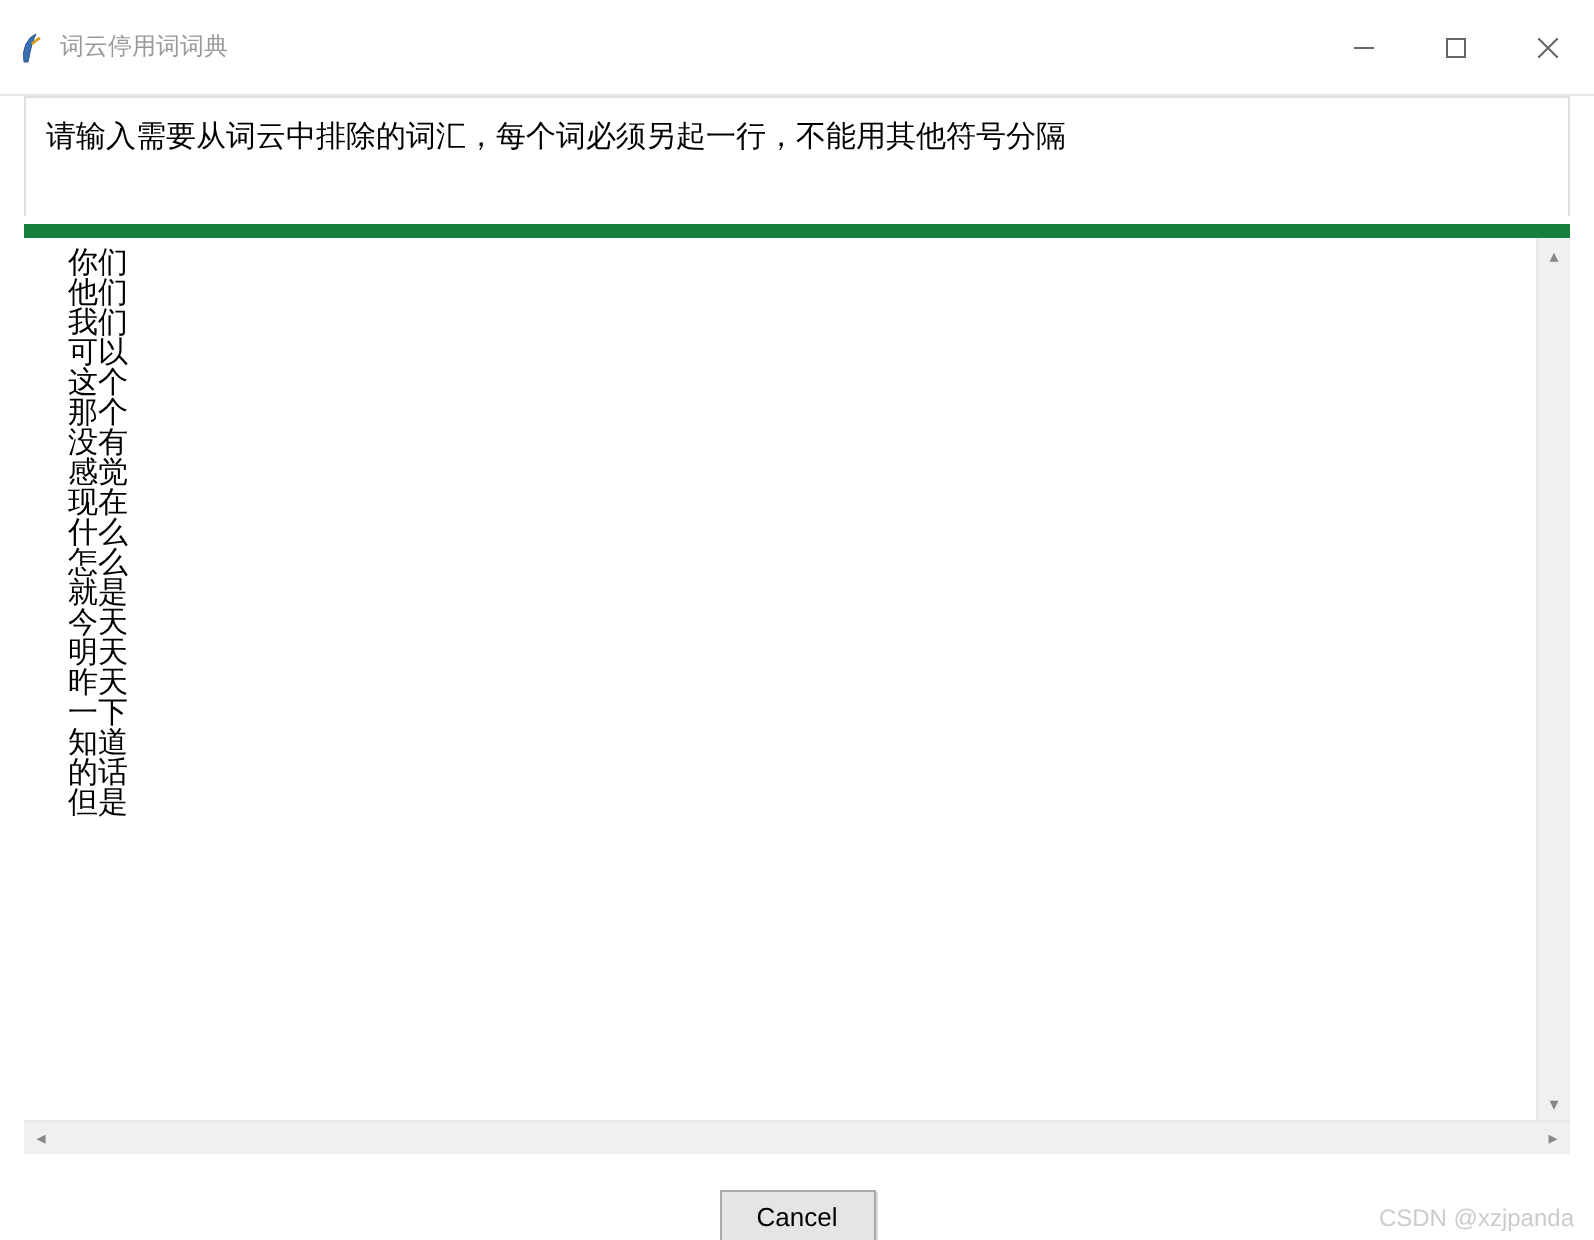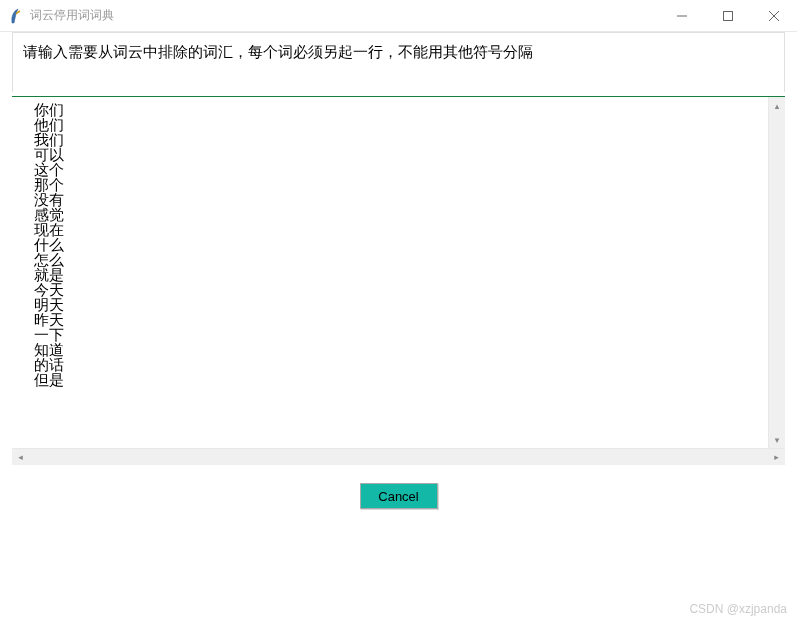--- a/index.html
+++ b/index.html
@@ -9,21 +9,21 @@
     }
     body {
       font-family: "Microsoft YaHei", "SimSun", sans-serif;
       background: #fff;
       width: 797px;
       height: 620px;
       overflow: hidden;
       position: relative;
     }
     .titlebar {
-      height: 32px;
+      height: 48px;
       background: #fff;
       display: flex;
       align-items: center;
       padding-left: 8px;
       border-bottom: 1px solid #e8e8e8;
     }
     .titlebar-icon {
       width: 16px;
       height: 16px;
       margin-right: 6px;
@@ -59,23 +59,23 @@
       margin: 0 12px 4px 12px;
       border: 1px solid #e0e0e0;
       border-bottom: none;
       padding: 10px 10px 30px 10px;
       font-size: 15px;
       font-family: "SimSun", serif;
       color: #000;
     }
     .content-wrapper {
       margin: 0 12px;
-      height: 352px;
+      height: 448px;
       position: relative;
-      border-top: 1px solid #15803d;
+      border-top: 7px solid #15803d;
       display: flex;
     }
     .textarea {
       flex: 1;
       border: none;
       padding: 6px 8px 6px 22px;
       font-size: 15px;
       font-family: "SimSun", serif;
       line-height: 1.0;
       white-space: pre;
@@ -115,21 +115,21 @@
     }
     .button-row {
       display: flex;
       justify-content: center;
       gap: 24px;
       margin-top: 18px;
     }
     .dialog-button {
       min-width: 78px;
       height: 26px;
-      background: #14b8a6;
+      background: #e5e5e5;
       border: 1px solid #aaa;
       box-shadow: 1px 1px 0 rgba(0,0,0,0.15);
       font-size: 13px;
       font-family: "Segoe UI", sans-serif;
       cursor: pointer;
       padding: 0 14px;
     }
     .watermark {
       position: absolute;
       right: 10px;

